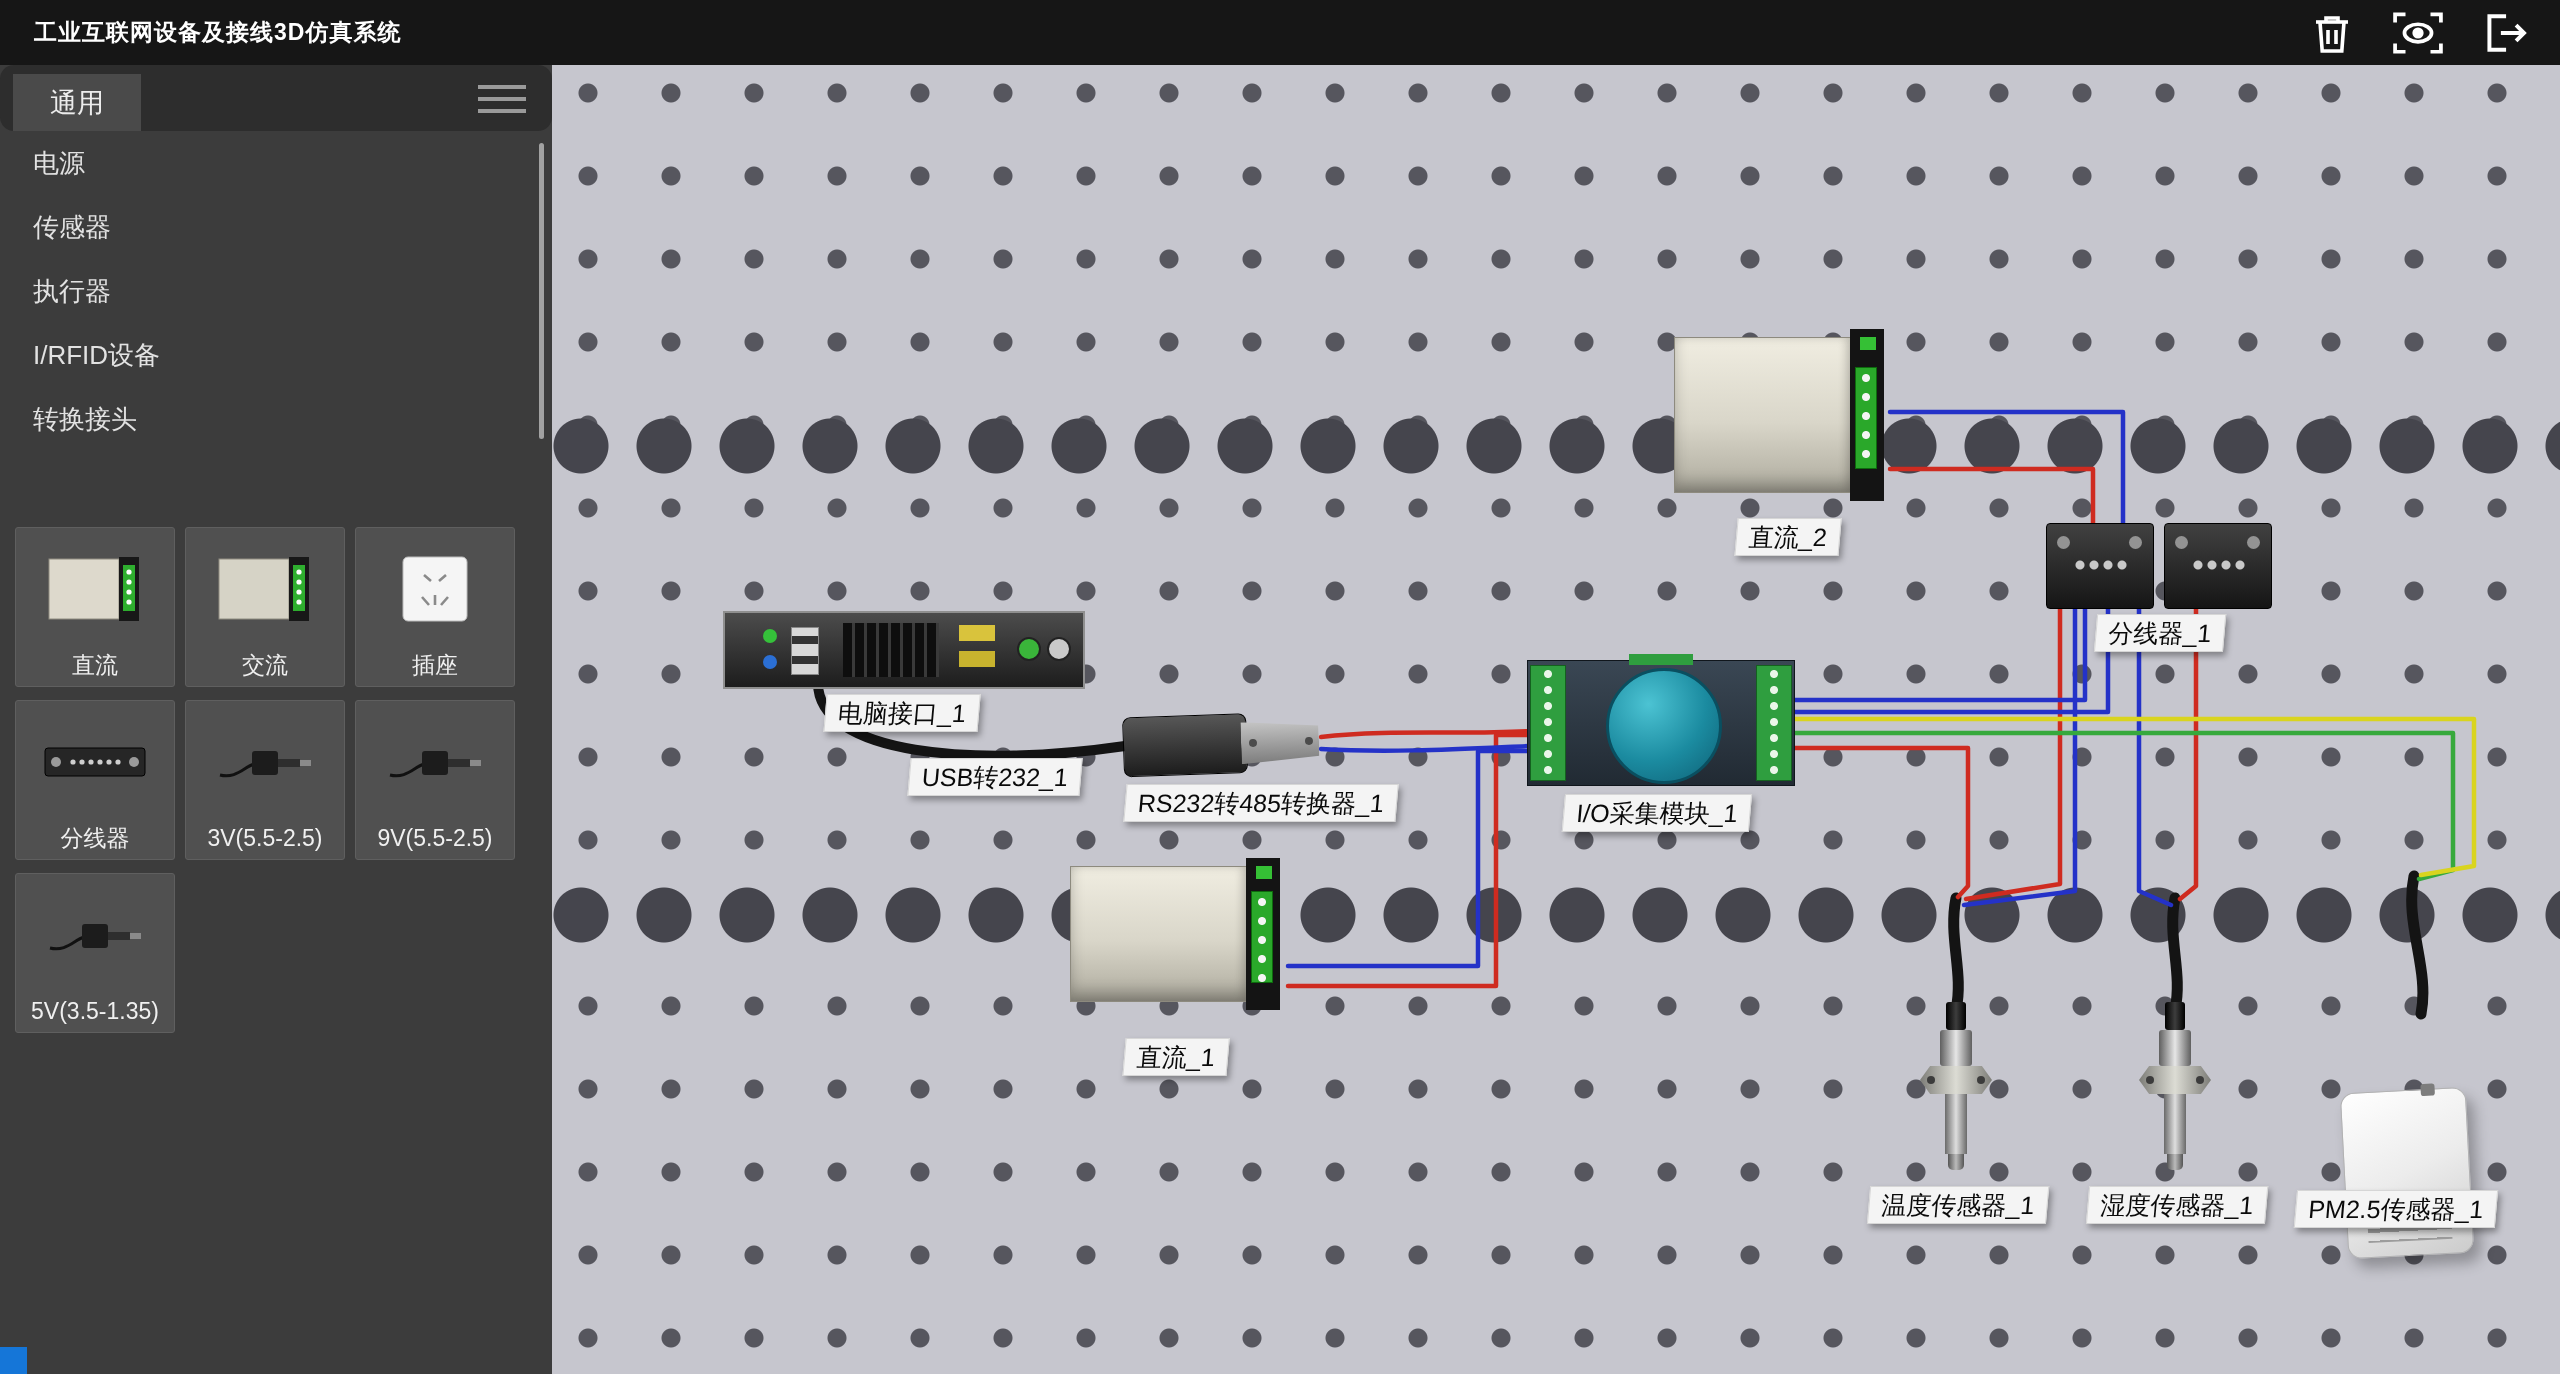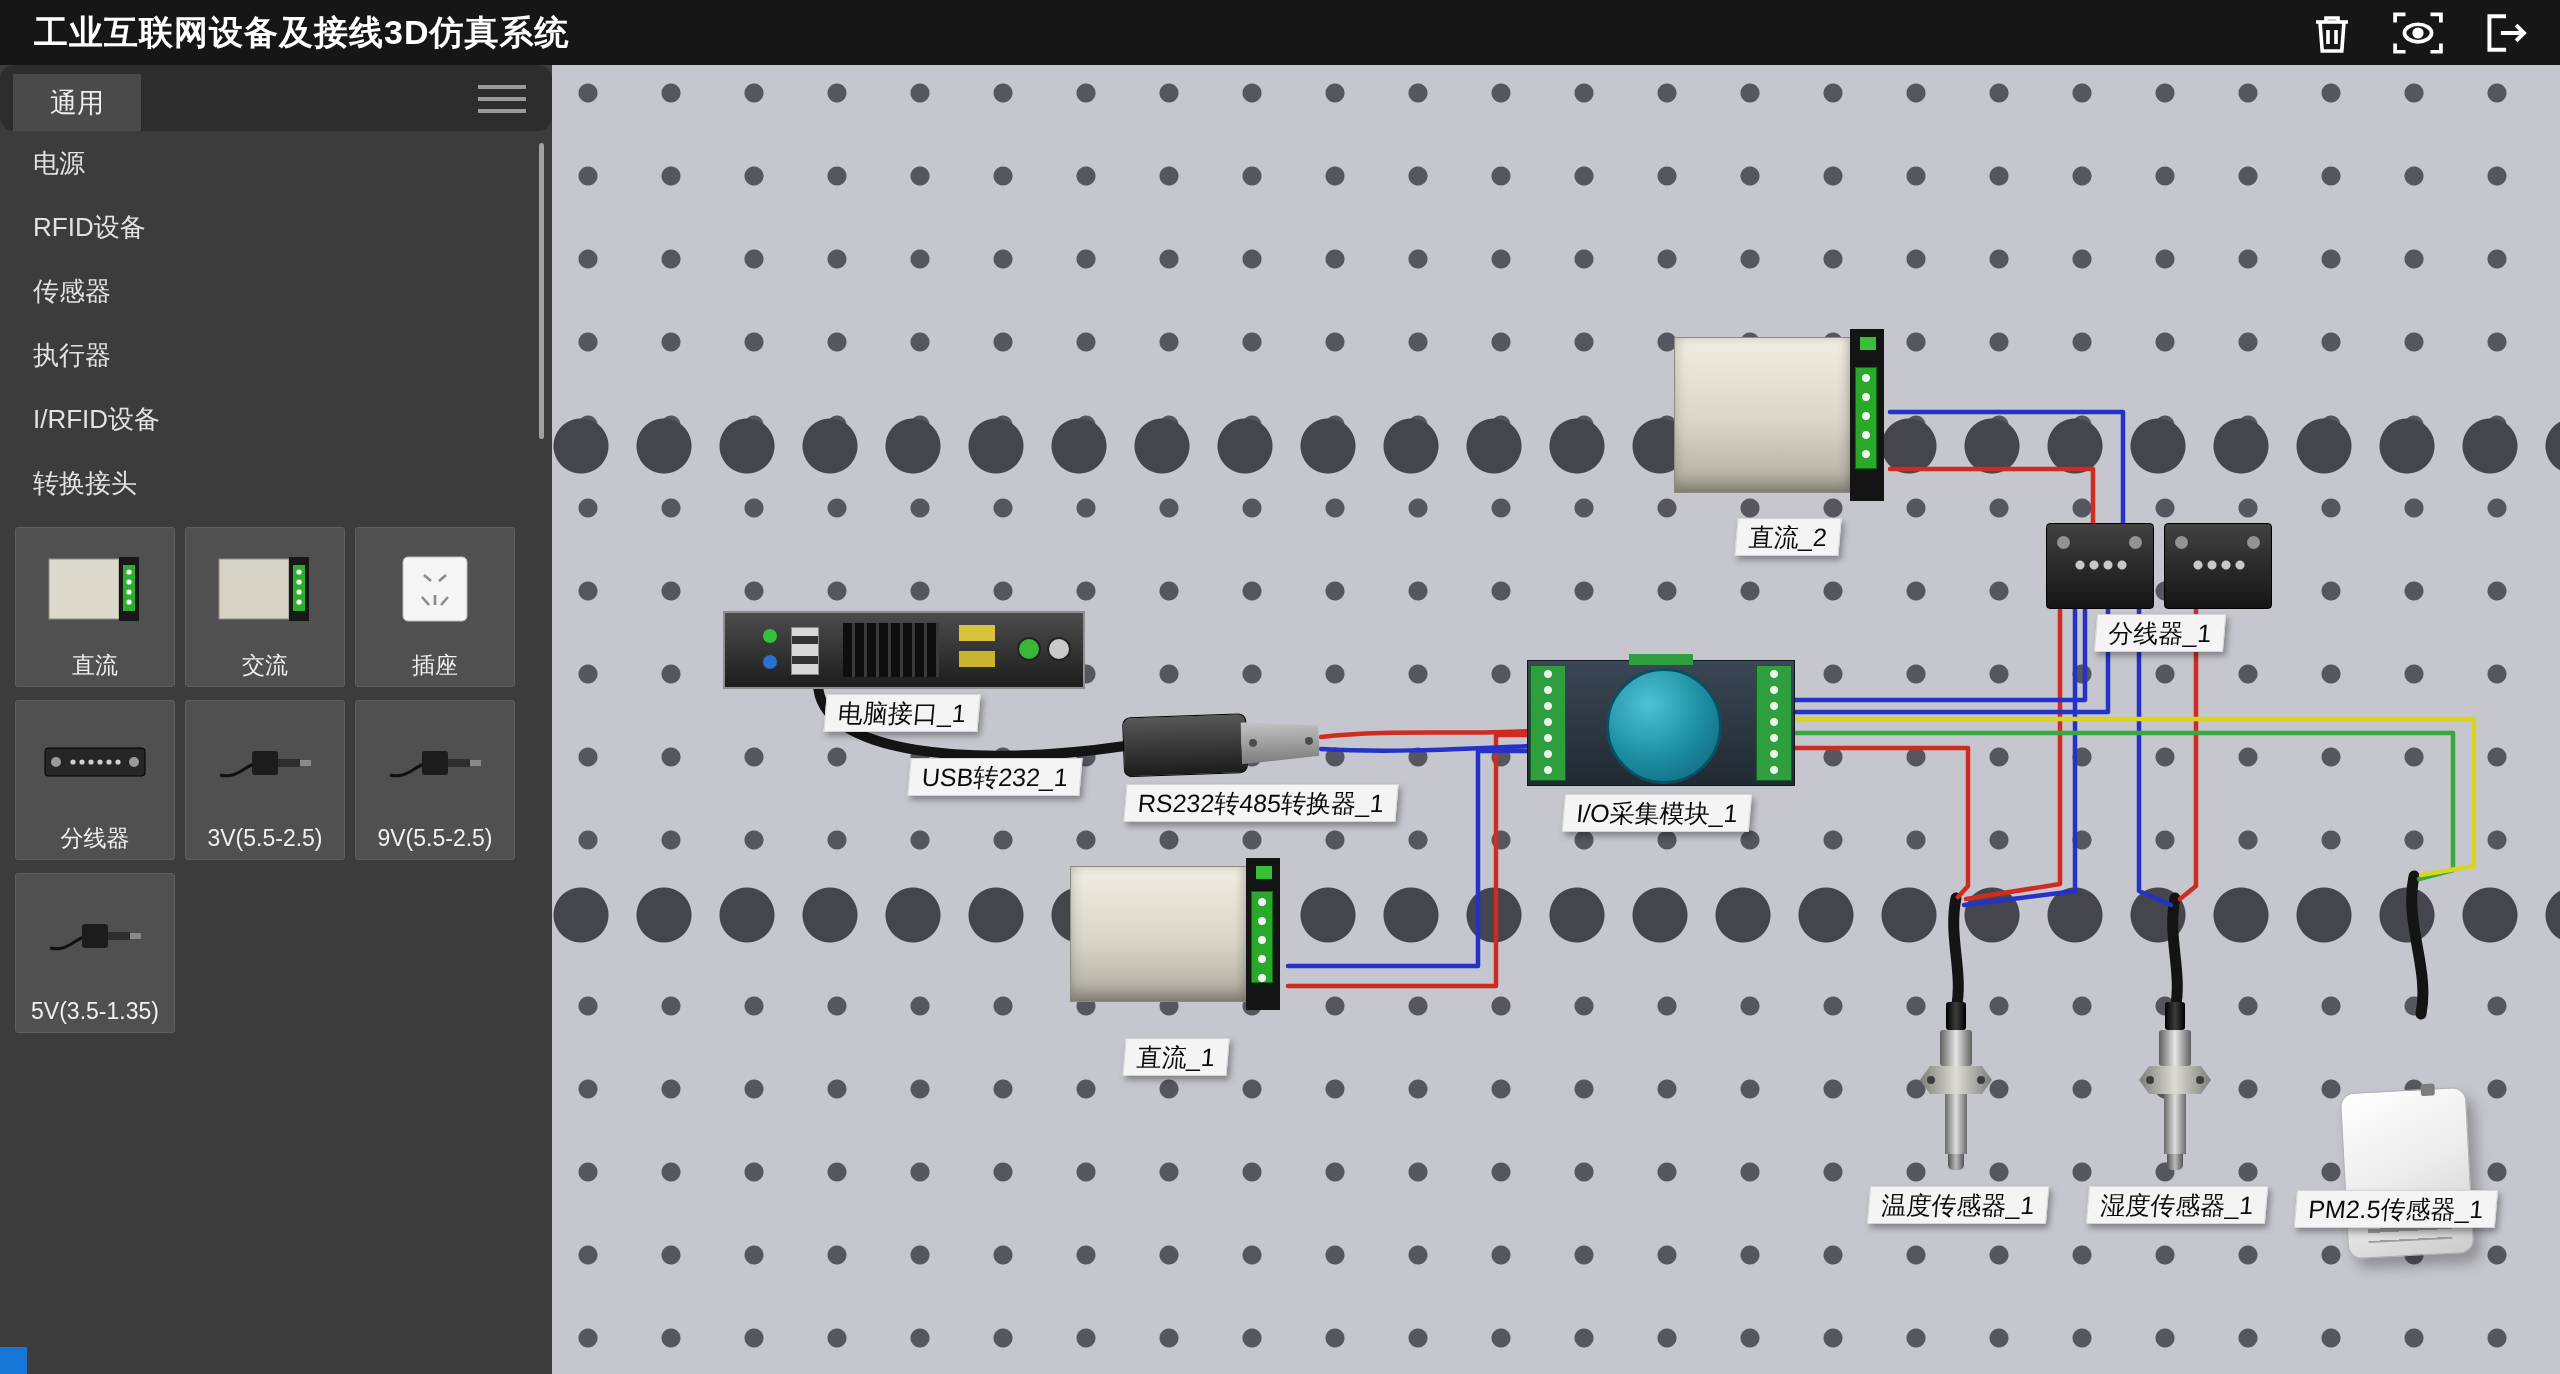--- a/index.html
+++ b/index.html
@@ -2,21 +2,21 @@
 <html><head>
 <meta charset="utf-8">
 <style>
   html,body{margin:0;padding:0;background:#000;}
   .app{position:relative;width:2560px;height:1374px;overflow:hidden;
        font-family:"Liberation Sans","DejaVu Sans",sans-serif;background:#c6c6ce;}
 
   
   .header{position:absolute;left:0;top:0;width:2560px;height:65px;background:#161616;
           display:flex;align-items:center;z-index:50;}
-  .header-title{margin-left:34px;font-size:34px;font-weight:bold;color:#ffffff;letter-spacing:1px;}
+  .header-title{margin-left:34px;font-size:23px;font-weight:bold;color:#ffffff;letter-spacing:1px;}
   .header-icons{margin-left:auto;margin-right:28px;display:flex;gap:30px;align-items:center;}
   .hicon{width:56px;height:52px;cursor:pointer;display:flex;align-items:center;justify-content:center;}
 
   
   .sidebar{position:absolute;left:0;top:65px;width:552px;bottom:0;background:#3c3c3c;z-index:40;}
   .tab-row{position:relative;height:66px;background:#2d2d2d;border-radius:14px;}
   .tab{position:absolute;left:13px;top:9px;width:128px;height:57px;background:#4a4a4a;
        color:#ececec;font-size:27px;display:flex;align-items:center;justify-content:center;cursor:pointer;}
   .hamburger{position:absolute;right:26px;top:20px;width:48px;cursor:pointer;}
   .hamburger span{display:block;height:4px;background:#9a9a9a;margin-bottom:8px;}
@@ -159,21 +159,20 @@
     <div class="tab-row">
       <div class="tab">通用</div>
       <div class="hamburger">
         <span></span>
           <span></span>
           <span></span>
       </div>
     </div>
     <div class="menu">
       <div class="menu-item">电源</div>
-      <div class="menu-item">RFID设备</div>
       <div class="menu-item">传感器</div>
       <div class="menu-item">执行器</div>
       <div class="menu-item">I/RFID设备</div>
       <div class="menu-item">转换接头</div>
     </div>
     <div class="scroll-thumb"></div>
 
     <div class="tiles">
       <div class="tile">
         <div class="thumb">

